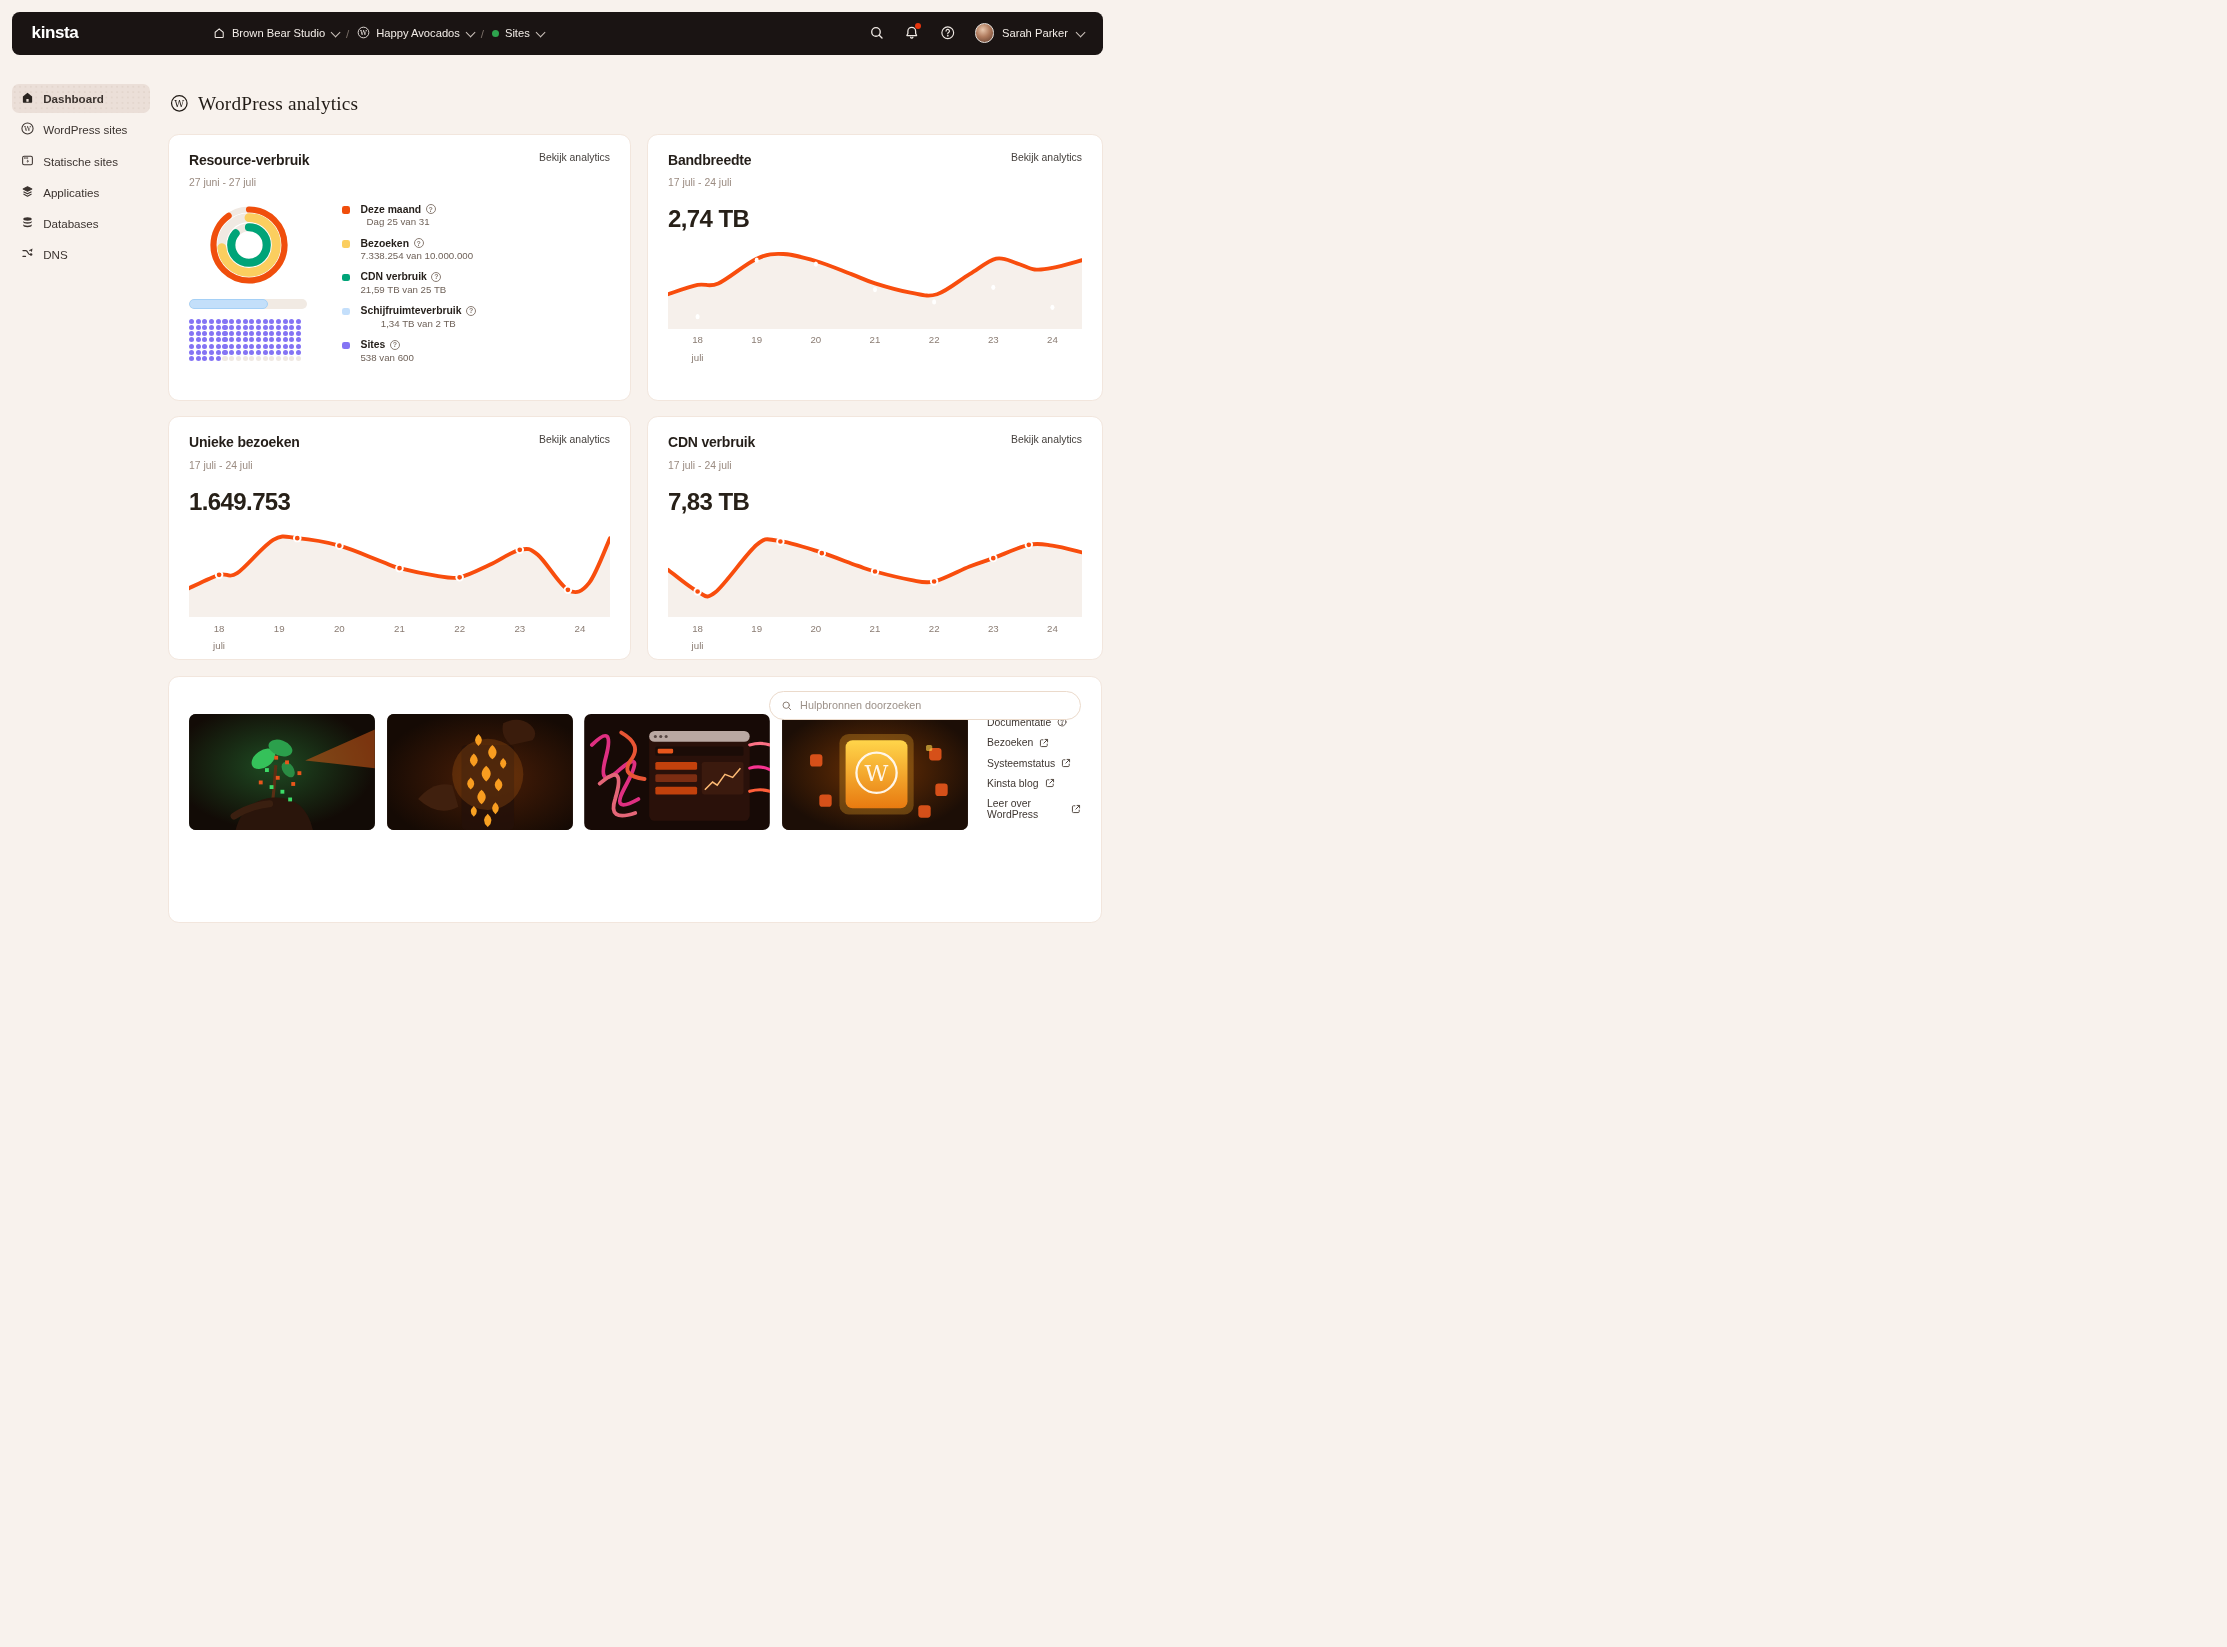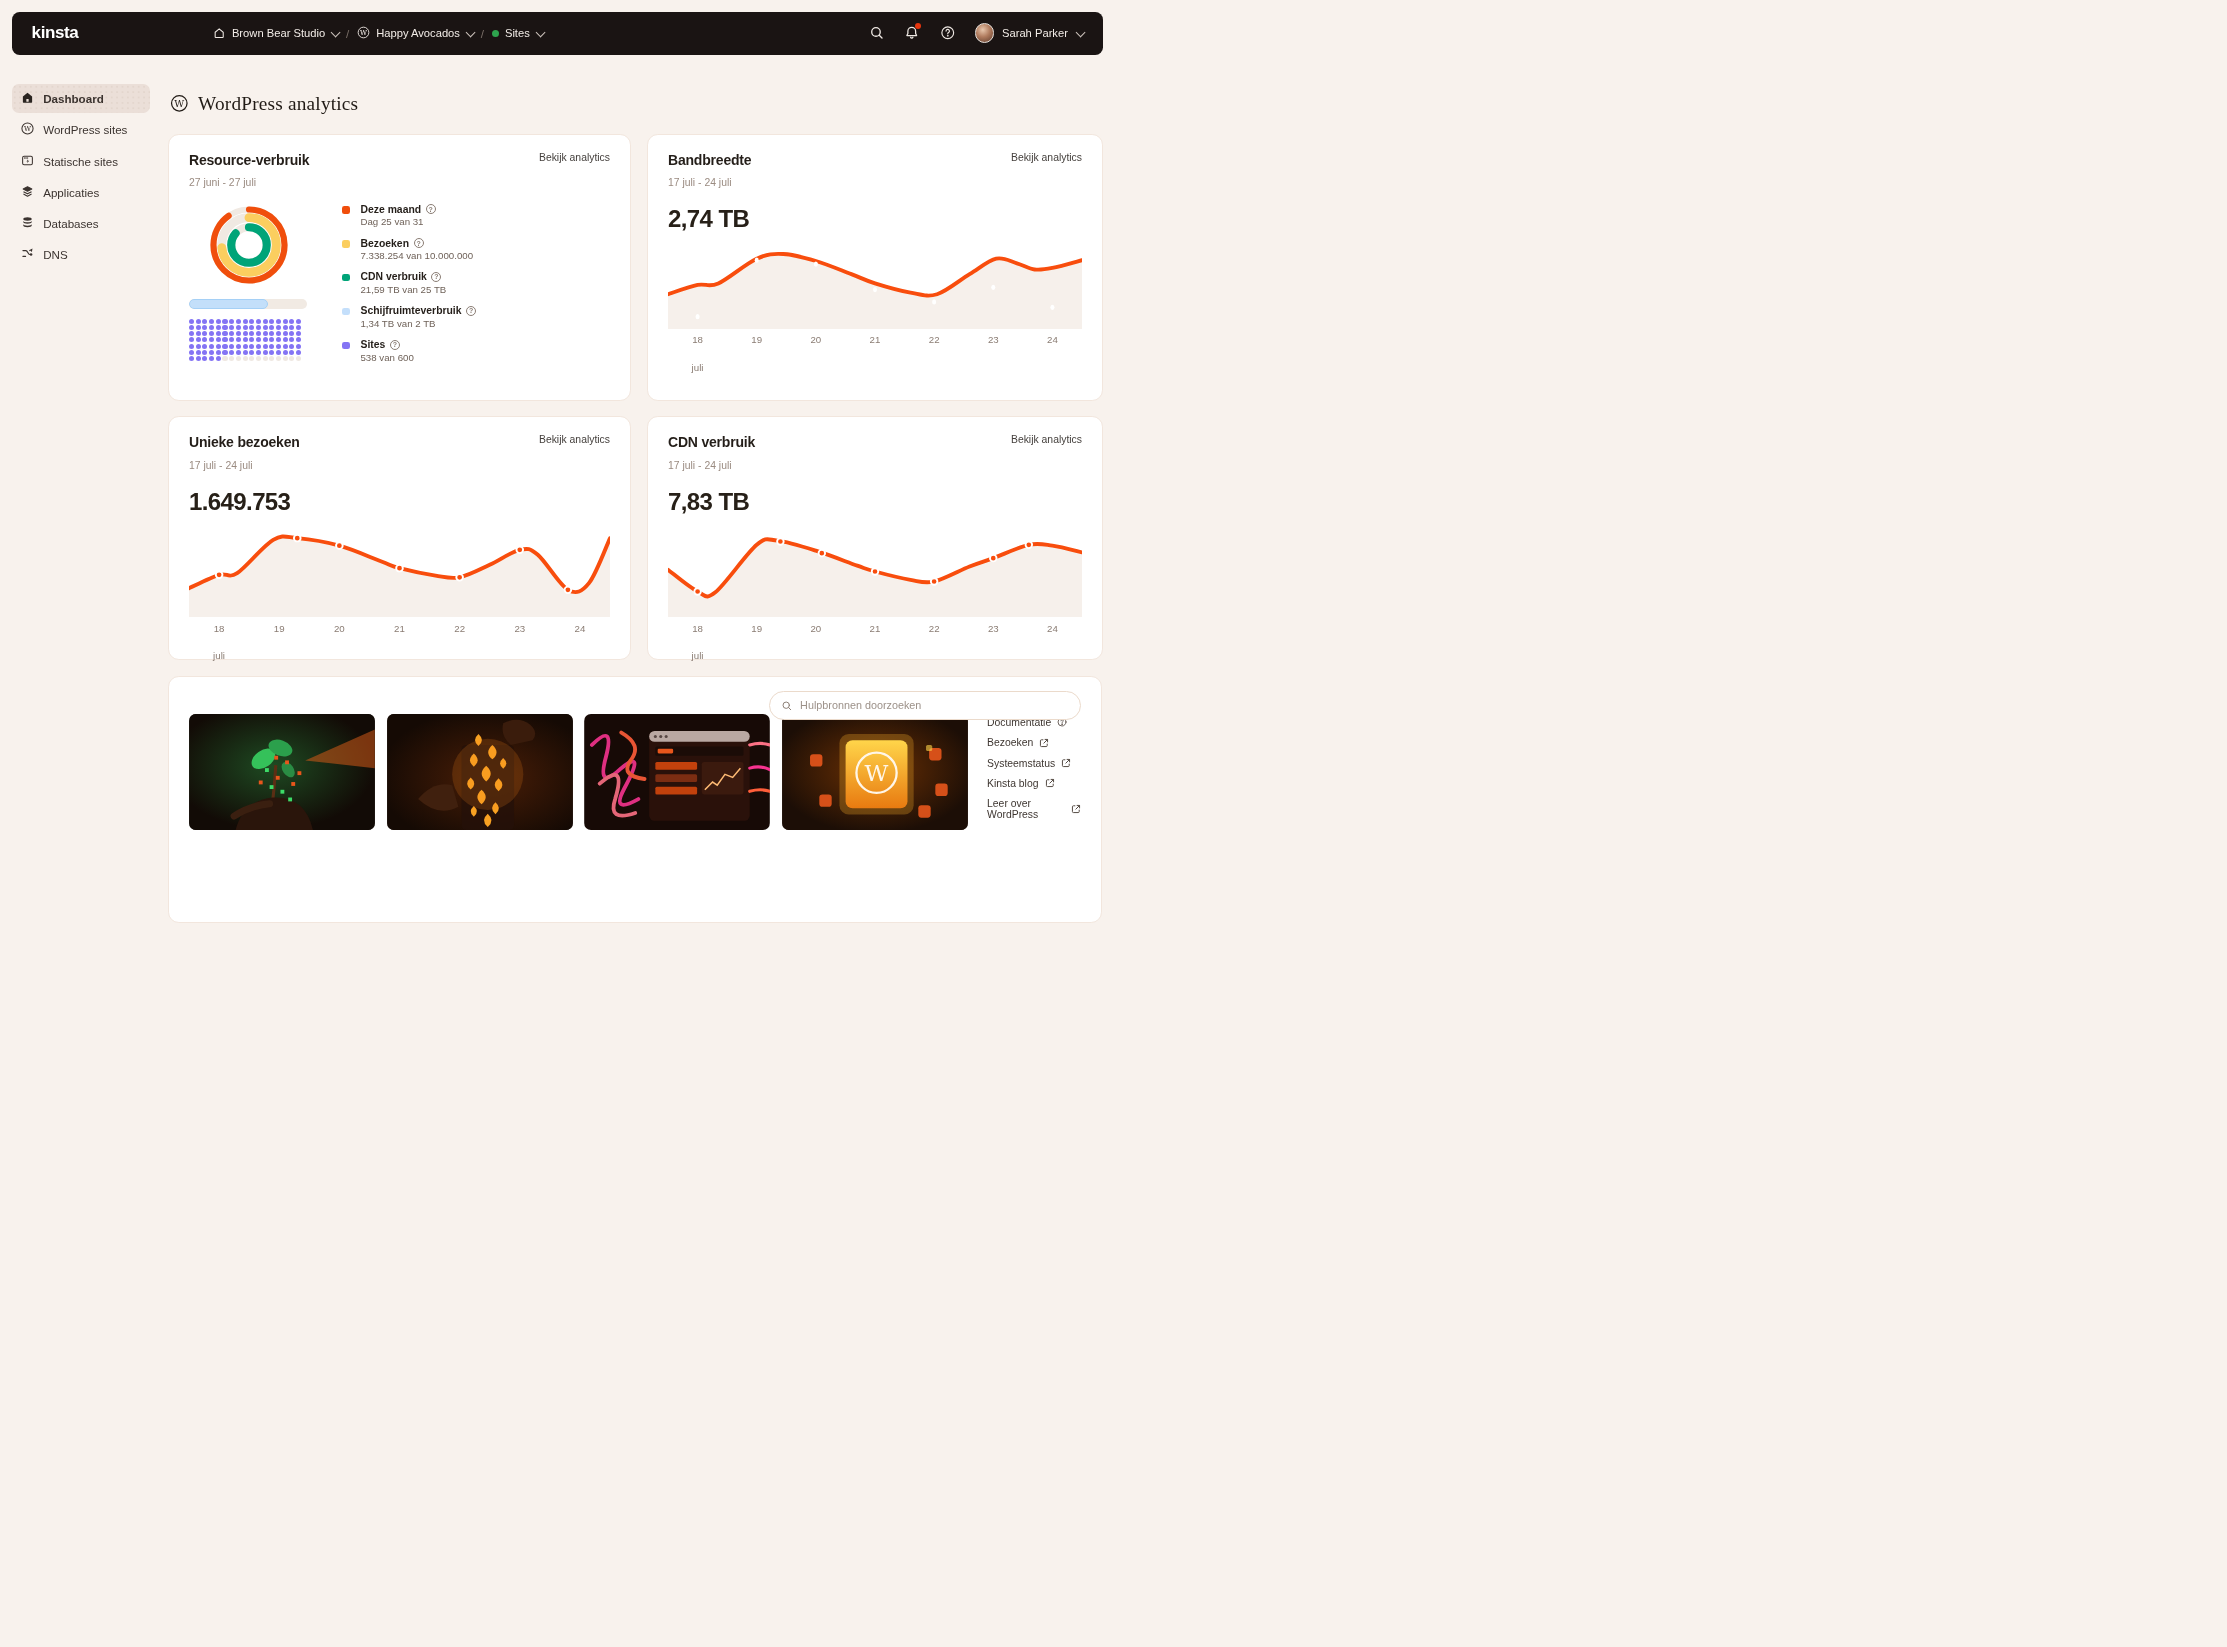--- a/index.html
+++ b/index.html
@@ -56,34 +56,34 @@
 
   
   .res-body { display:flex; margin-top:14px; }
   .res-left { width:120px; }
   .donut-wrap { width:82px; height:82px; margin:1.5px auto 0; }
   .pbar { margin-top:13px; width:118px; height:10.8px; border-radius:5.4px; background:#F1EAE3; overflow:hidden; }
   .pbar-fill { height:100%; border-radius:5.4px; background:#C3DFFA; border:1.2px solid #A5D0F6; }
   .dotgrid { margin-top:9.3px; display:grid; grid-template-columns:repeat(17, 5.1px);
     column-gap:1.6px; row-gap:1.1px; width:113px; }
   .dotgrid i { width:5.1px; height:5.1px; border-radius:50%; background:#EFE8E2; }
-  .legend { flex:1; margin-left:33px; padding-top:1.5px; }
+  .legend { flex:1; margin-left:33px; padding-top:1.5px;text-align:center; }
   .lg-row { margin-bottom:10.4px; display:flex; gap:10.8px; }
   .lg-sw { width:7.7px; height:7.7px; border-radius:2.3px; margin-top:2.3px; flex:none; }
   .lg-label { font-size:10.4px; font-weight:700; color:#241E19; display:flex; align-items:center; gap:4.6px; }
   .lg-sub { font-size:9.7px; color:#6F6259; margin-top:1.5px; }
   .qi { width:10px; height:10px; border:0.9px solid #8A7D74; border-radius:50%; color:#8A7D74;
     font-size:7px; font-weight:600; display:inline-flex; align-items:center; justify-content:center; cursor:pointer; }
 
   
   .chart { position:relative; margin-top:10.8px; }
   .chart svg.plot { width:100%; display:block; }
   .x-labels { position:relative; height:31px; font-size:9.7px; color:#8A7C73; }
   .x-labels span { position:absolute; top:5.4px; transform:translateX(-50%); }
-  .x-labels span.unit { top:33px; }
+  .x-labels span.unit { top:23px; }
 
   
   .card.resources { margin-top:15.5px; height:247px; position:relative; }
   .res-head { display:flex; align-items:center; gap:12.4px; }
   .res-title { font-size:15.5px; font-weight:700; }
   .ext-ic { color:#6E625A; cursor:pointer; }
   .ext-ic svg { width:11.6px; height:11.6px; }
   .searchbox { position:absolute; right:20px; top:14px; width:312px; height:29px;
     border:0.8px solid #EBDACB; border-radius:14.7px; background:#fff; display:flex; align-items:center;
     padding:0 10.8px; gap:7.7px; }

